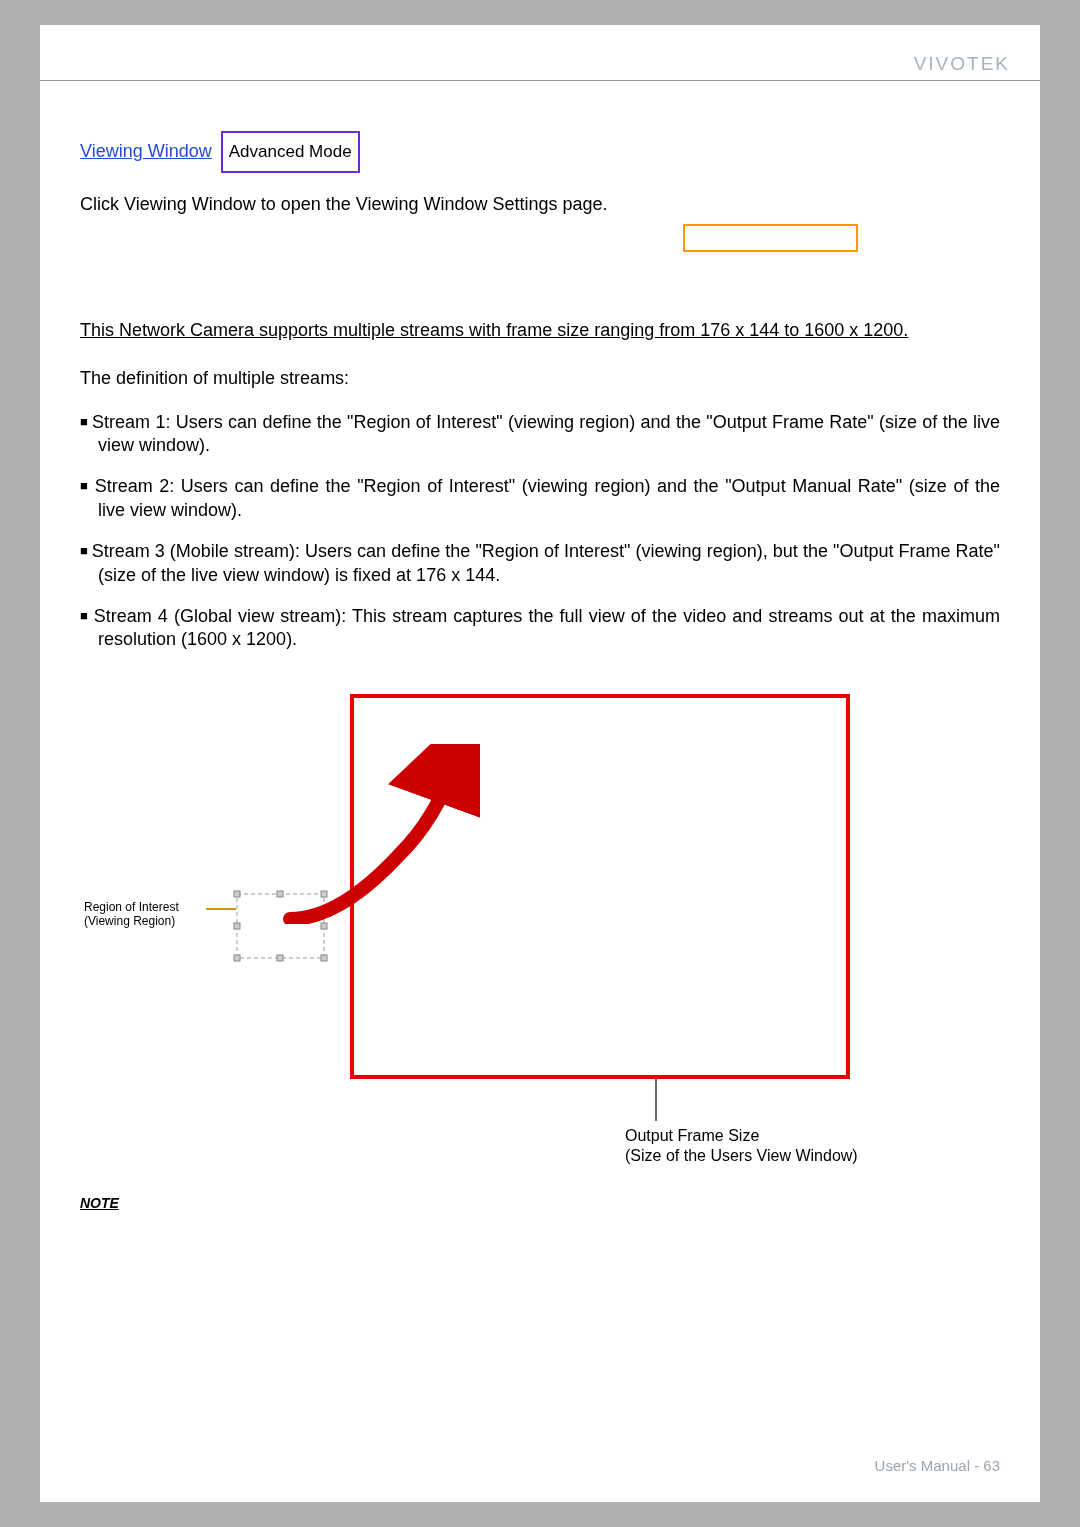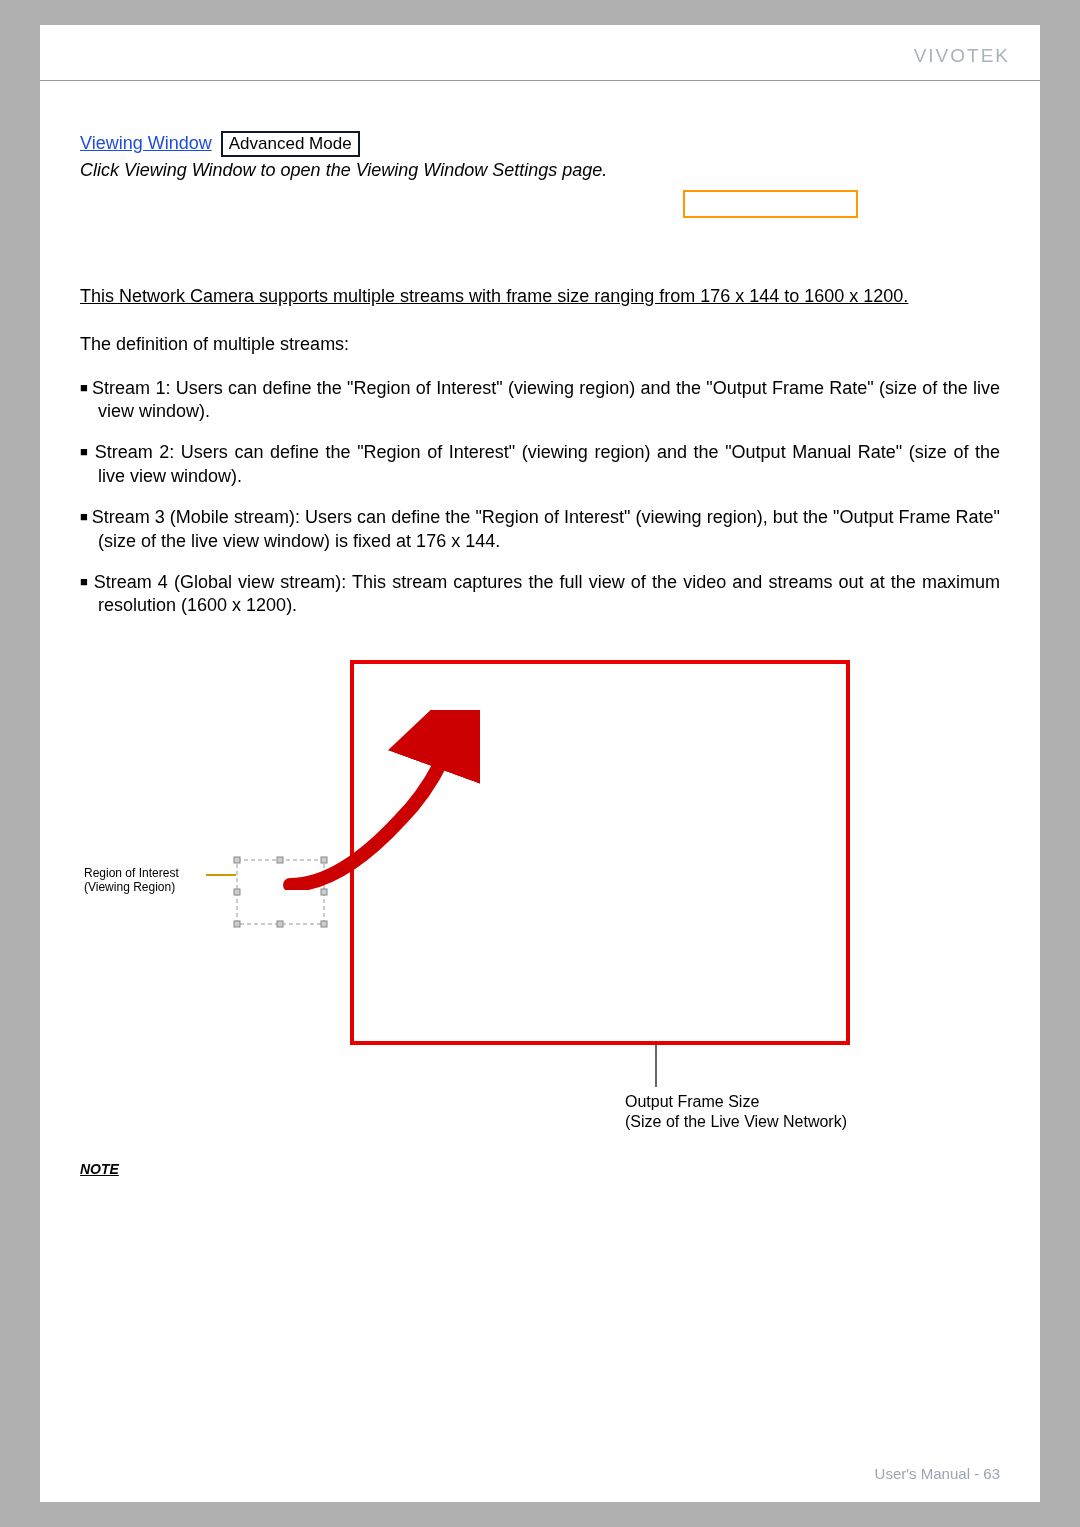--- a/index.html
+++ b/index.html
@@ -14,21 +14,21 @@
     width: 1000px;
     margin: 25px auto;
     position: relative;
     min-height: 1477px;
   }
   .header {
     background: #ffffff;
     height: 56px;
     border-bottom: 1px solid #999;
     text-align: right;
-    padding: 20px 30px 0 0;
+    padding: 28px 30px 0 0;
   }
   .brand {
     color: #a8b3bf;
     font-size: 19px;
     letter-spacing: 2px;
     font-weight: 400;
   }
   .content {
     padding: 50px 40px 0 40px;
     font-size: 18px;
@@ -38,29 +38,29 @@
   .heading-row {
     margin-bottom: 2px;
   }
   .viewing-link {
     color: #1d4ed8;
     text-decoration: underline;
     font-size: 18px;
   }
   .mode-badge {
     display: inline-block;
-    border: 2px solid #0f172a;
-    padding: 0 6px;
+    border: 2px solid #6d28d9;
+    padding: 8px 6px;
     margin-left: 4px;
     font-size: 17px;
     color: #000;
     background: #fff;
     vertical-align: baseline;
   }
-  .intro { margin-top: 2px; font-style: italic; }
+  .intro { margin-top: 20px; }
   .orange-box-wrap {
     text-align: right;
     margin-top: 8px;
     padding-right: 142px;
   }
   .orange-box {
     display: inline-block;
     width: 175px;
     height: 28px;
     border: 2px solid #ff9900;
@@ -152,21 +152,21 @@
     text-align: justify;
     font-size: 18px;
   }
   .note-body .arrow { font-style: normal; }
   .footer {
     position: absolute;
     bottom: 0;
     right: 40px;
     color: #9aa6b2;
     font-size: 15px;
-    padding-bottom: 20px;
+    padding-bottom: 28px;
   }
 </style>
 </head>
 <body>
 
 <div class="page">
 
   <div class="header">
     <span class="brand">VIVOTEK</span>
   </div>
@@ -221,21 +221,21 @@
           <marker id="ah" markerWidth="12" markerHeight="12" refX="3" refY="4" orient="auto">
             <path d="M0,0 L8,4 L0,8 Z" fill="#cc0000"></path>
           </marker>
         </defs>
         <path d="M 10 175 Q 60 175 120 110 Q 155 75 175 20" fill="none" stroke="#cc0000" stroke-width="14" stroke-linecap="round" marker-end="url(#ah)"></path>
       </svg>
 
       <div class="size-leader"></div>
       <div class="size-label">
         <span>Output Frame Size</span><br>
-        <span>(Size of the Live View Network)</span>
+        <span>(Size of the Users View Window)</span>
       </div>
     </div>
 
     <div class="note-head">NOTE</div>
 
   </div>
 
   <div class="footer">
     <span>User's Manual - </span><span>63</span>
   </div>

